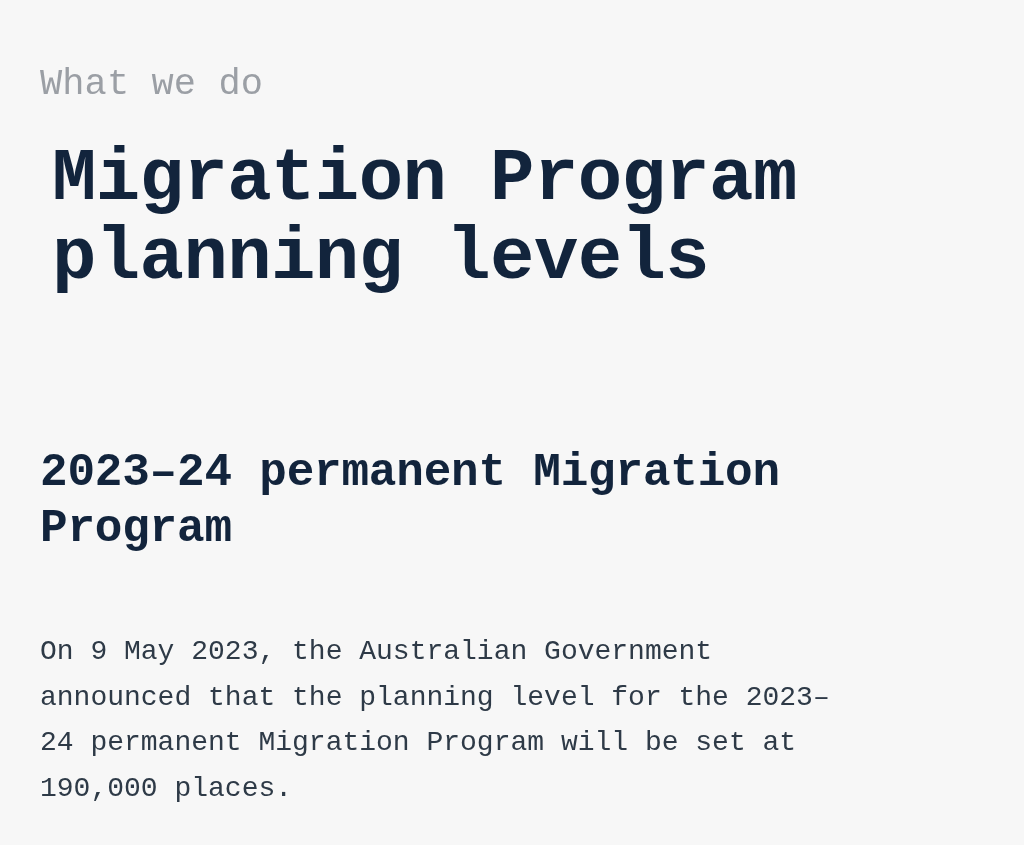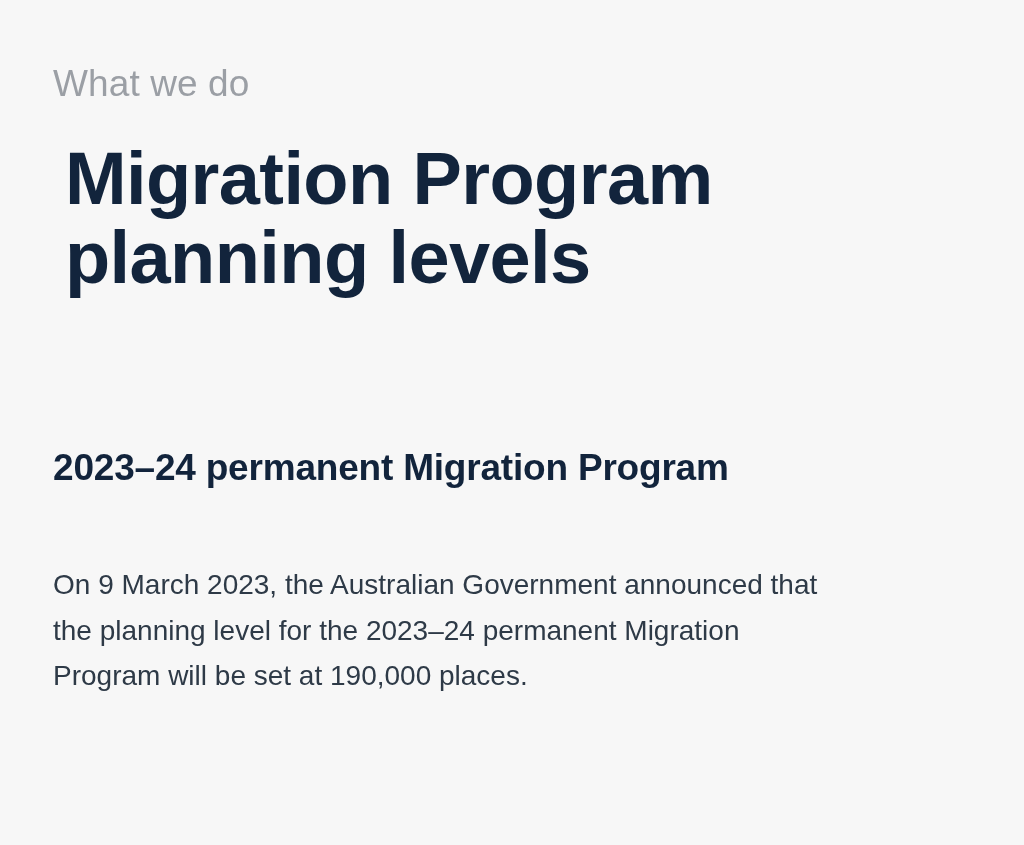--- a/index.html
+++ b/index.html
@@ -11,42 +11,43 @@
     height: 845px;
     background: #f7f7f7;
     font-family: "Liberation Sans", sans-serif;
     -webkit-font-smoothing: antialiased;
     overflow: hidden;
   }
   .page {
     box-sizing: border-box;
     width: 888px;
     height: 845px;
-    padding: 62px 44px 0 53px;
+    padding: 62px 44px 0 40px;
     background: #f7f7f7;
+    font-family: Liberation Mono, monospace;
   }
   .eyebrow {
     font-size: 37px;
     line-height: 1.2;
     color: #9b9fa5;
     font-weight: 400;
     letter-spacing: 0.1px;
     margin: 0 0 34px 0;
   }
   .page-title {
     font-size: 74px;
     line-height: 1.06;
     color: #12243c;
     font-weight: 700;
     letter-spacing: -0.6px;
     margin: 12px;
     max-width: 860px;
   }
   .section-heading {
-    font-size: 37px;
+    font-size: 46px;
     line-height: 1.22;
     color: #12243c;
     font-weight: 700;
     letter-spacing: -0.2px;
     margin: 148px 0 8px 0;
     max-width: 880px;
   }
   .body-text {
     font-size: 28px;
     line-height: 1.62;
@@ -60,15 +61,15 @@
 <body>
 
 <div class="page">
 
   <div class="eyebrow">What we do</div>
 
   <h1 class="page-title">Migration Program planning levels</h1>
 
   <h2 class="section-heading">2023–24 permanent Migration Program</h2>
 
-  <p class="body-text">On 9 March 2023, the Australian Government announced that the planning level for the 2023–24 permanent Migration Program will be set at 190,000 places.</p>
+  <p class="body-text">On 9 May 2023, the Australian Government announced that the planning level for the 2023–24 permanent Migration Program will be set at 190,000 places.</p>
 
 </div>
 
 </body></html>

